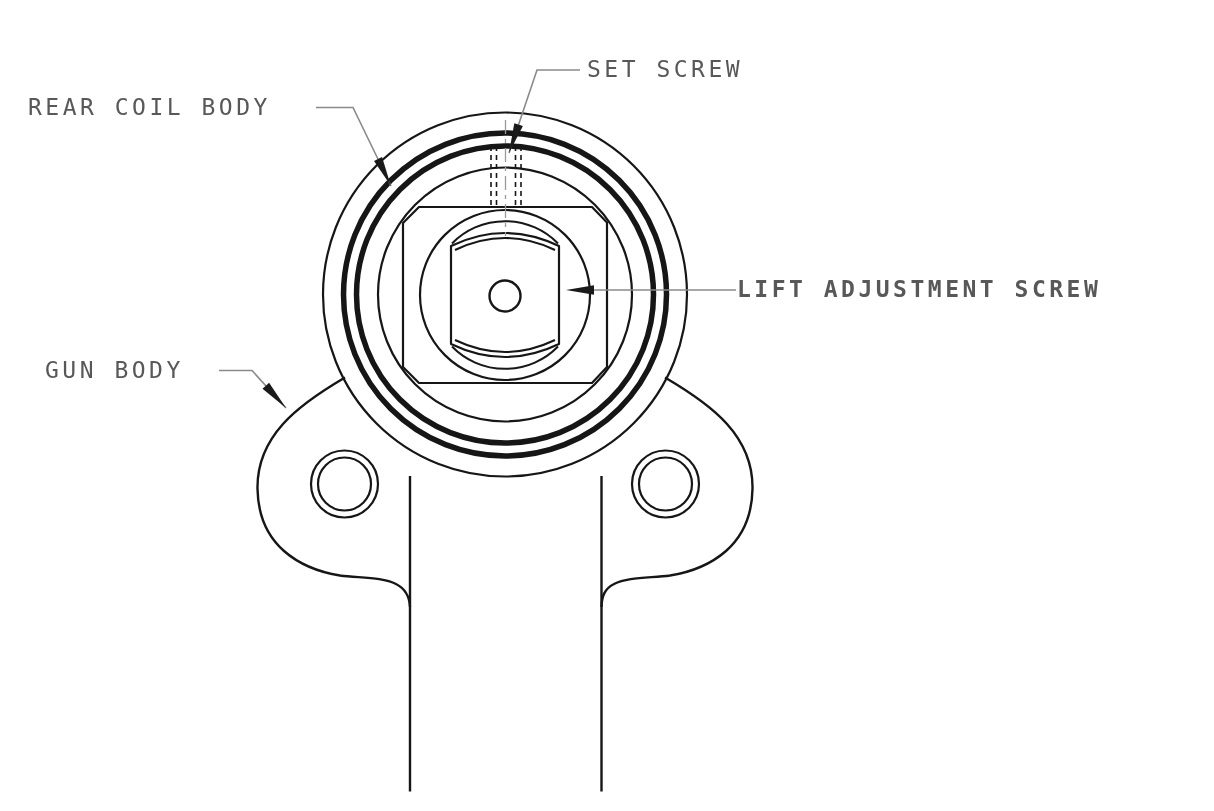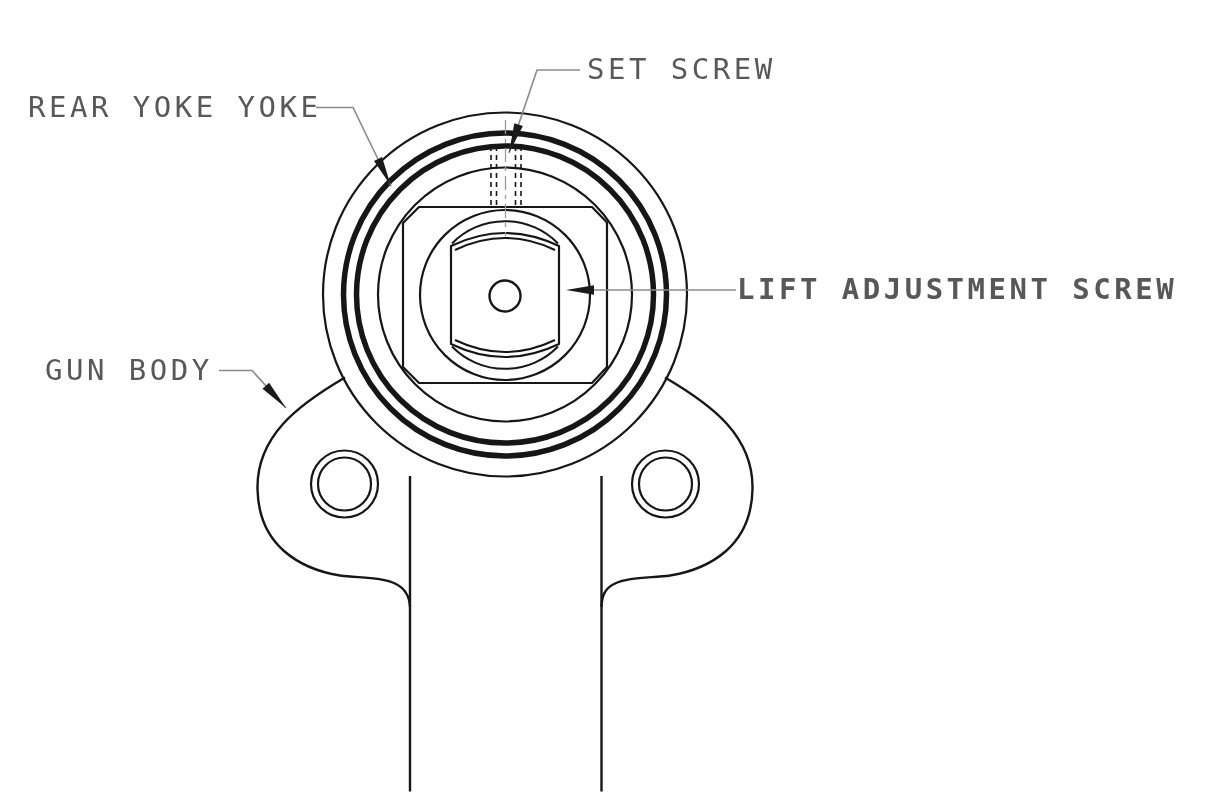--- a/index.html
+++ b/index.html
@@ -1,19 +1,19 @@
 <!DOCTYPE html>
 <html><head>
 <meta charset="utf-8">
 <style>
   html,body{margin:0;padding:0;background:#ffffff;}
   #canvas{position:relative;width:1214px;height:811px;background:#ffffff;overflow:hidden;
           font-family:"DejaVu Sans Mono","Liberation Mono",monospace;}
   #drawing{position:absolute;left:0;top:0;}
-  .label{position:absolute;font-size:29px;line-height:29px;letter-spacing:3.5px;
+  .label{position:absolute;font-size:23px;line-height:29px;letter-spacing:3.5px;
          color:#585858;white-space:nowrap;font-weight:400;}
 </style>
 </head>
 <body>
 
 <div id="canvas">
 
   <svg id="drawing" width="1214" height="811" viewBox="0 0 1214 811">
     <g fill="none" stroke="#161616" stroke-linejoin="round">
 
@@ -70,20 +70,20 @@
       <path d="M 736,290 L 592,290"></path>
     </g>
     <g fill="#1a1a1a" stroke="none">
       <polygon points="391,186 374,160.9 382,157.1"></polygon>
       <polygon points="509,153 514.3,123.2 522.9,126"></polygon>
       <polygon points="286,408 262.5,388.8 269.1,382.8"></polygon>
       <polygon points="566,290 594,285.2 594,294.8"></polygon>
     </g>
   </svg>
 
-  <div class="label" style="left:28px;top:93px;">REAR YOKE YOKE</div>
+  <div class="label" style="left:28px;top:93px;">REAR COIL BODY</div>
 
   <div class="label" style="left:587px;top:55px;">SET SCREW</div>
 
   <div class="label" style="left:737px;top:275px;font-weight:bold;">LIFT ADJUSTMENT SCREW</div>
 
   <div class="label" style="left:45px;top:356px;">GUN BODY</div>
 </div>
 
 </body></html>

